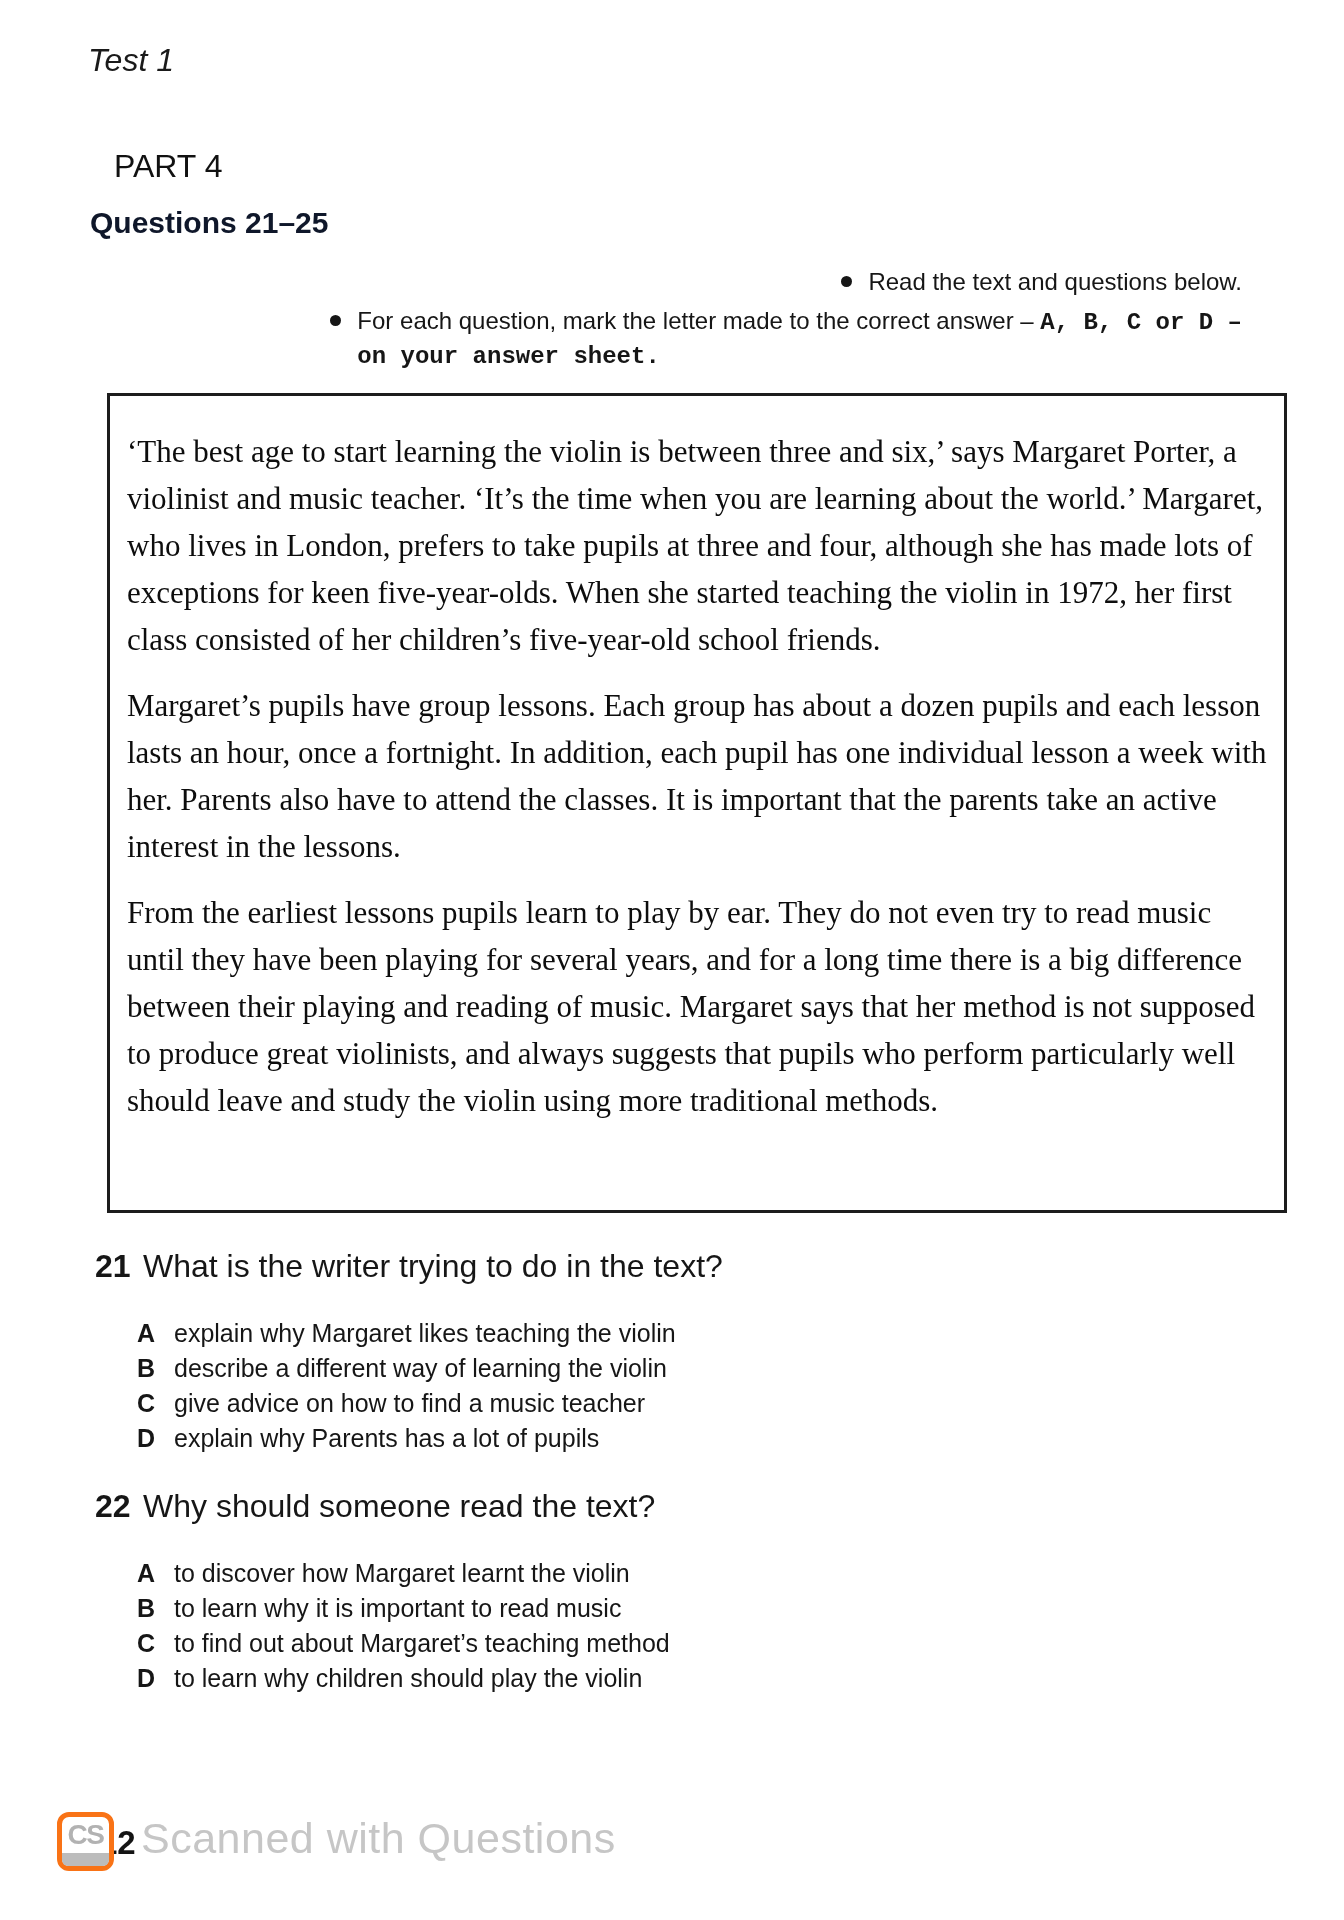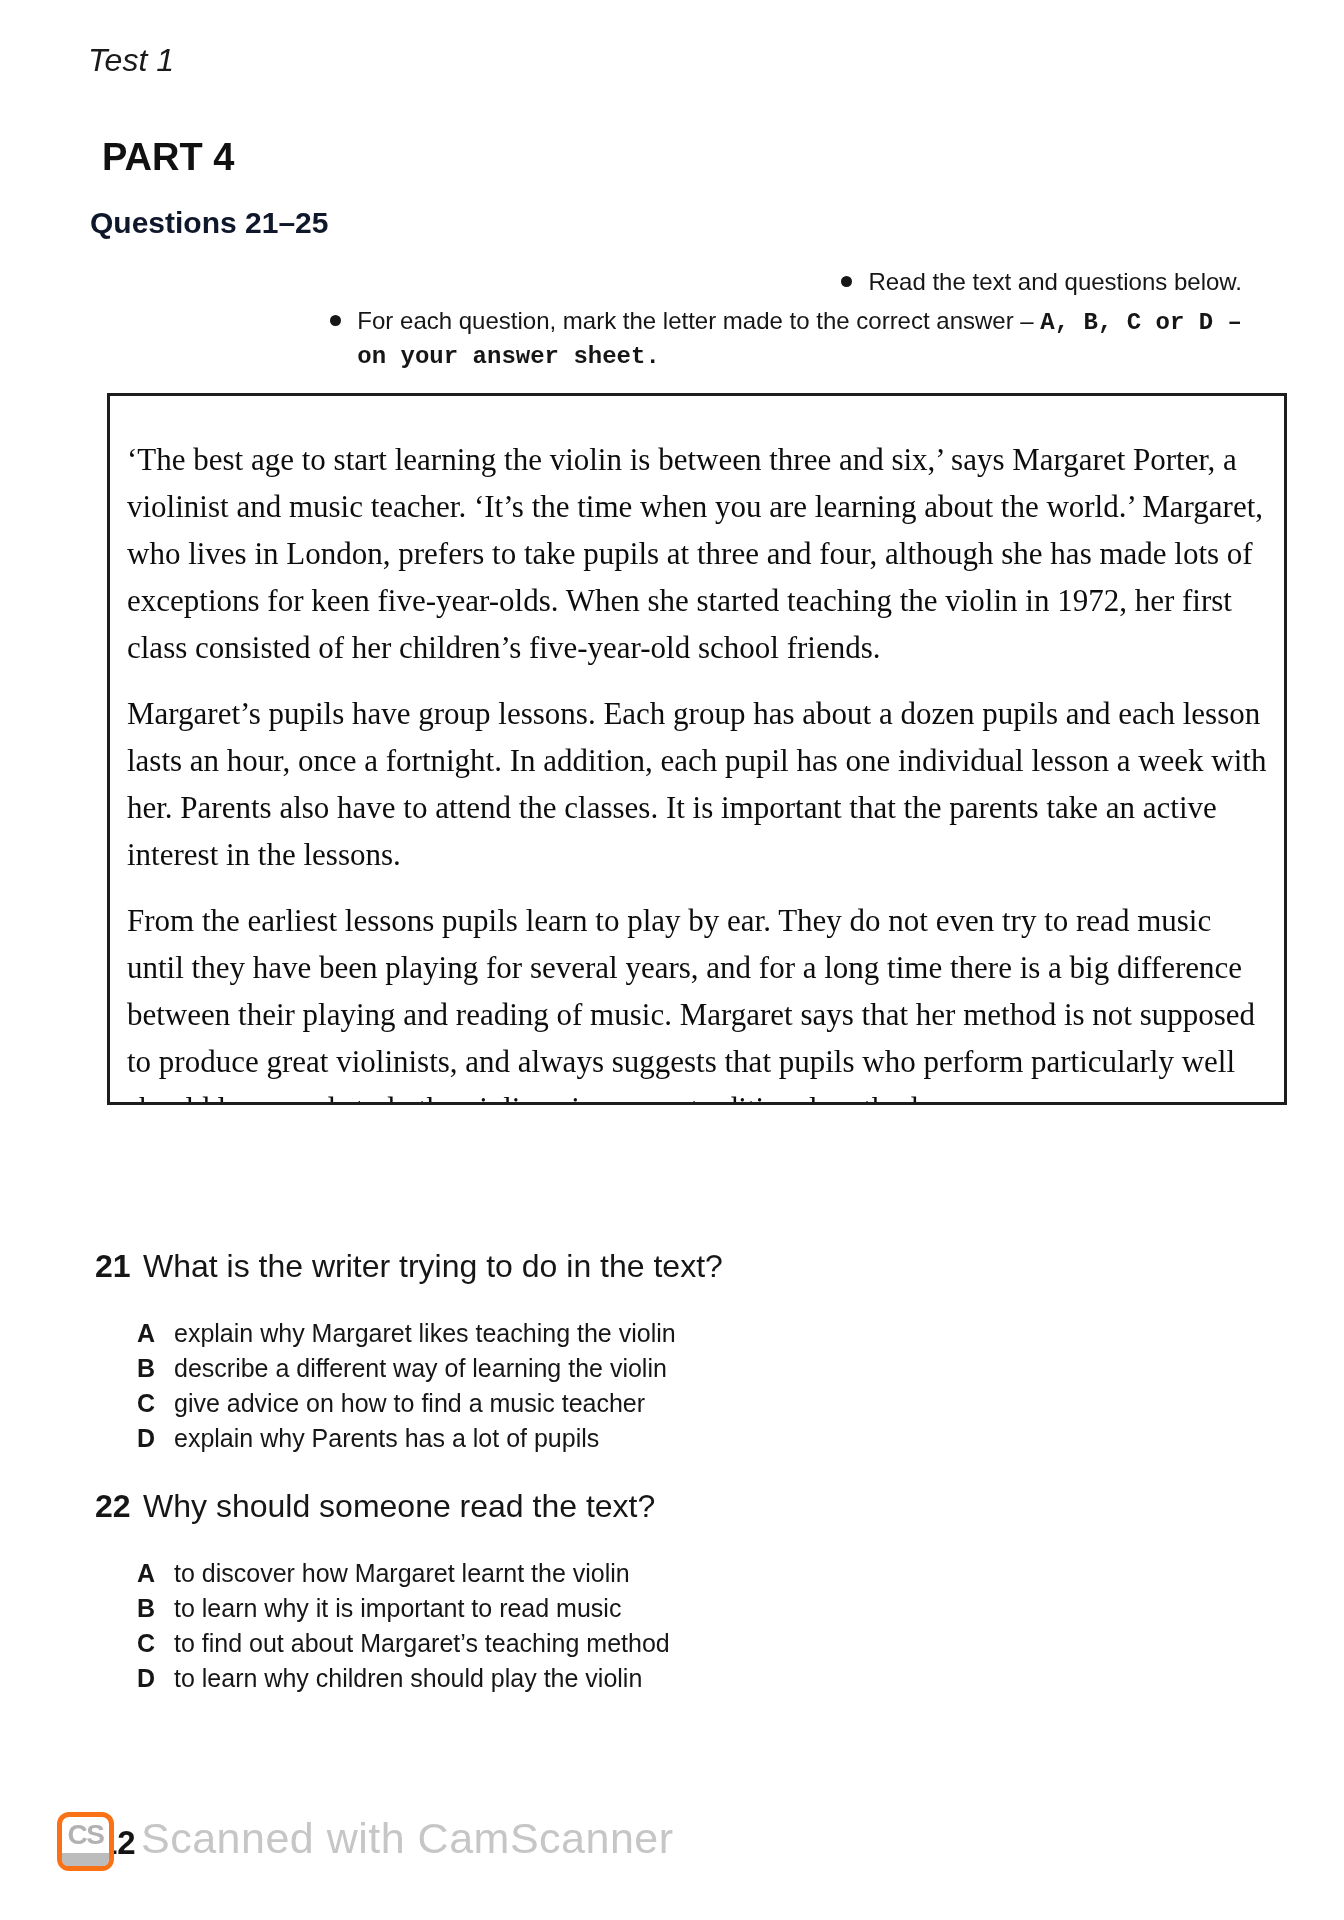--- a/index.html
+++ b/index.html
@@ -24,23 +24,23 @@
     font-style: italic;
     font-weight: 400;
     font-size: 32px;
     color: #1a1a1a;
   }
 
   .part-title {
     position: absolute;
     left: 102px;
     top: 136px;
-    margin: 0;
-    font-size: 38px;
-    font-weight: 700;
+    margin: 12px;
+    font-size: 32px;
+    font-weight: 400;
     letter-spacing: 0px;
     color: #111;
   }
 
   .questions-heading {
     position: absolute;
     left: 90px;
     top: 206px;
     margin: 0;
     font-size: 30px;
@@ -71,24 +71,24 @@
     margin: 10px 16px 0 0;
   }
   .itext b { font-weight: 700; font-family: Liberation Mono, monospace; }
   .line2 { display: block; }
 
   .passage-box {
     position: absolute;
     left: 107px;
     top: 393px;
     width: 1180px;
-    height: 712px;
+    height: 820px;
     box-sizing: border-box;
     border: 3px solid #1d1d1d;
-    padding: 40px 16px 0 17px;
+    padding: 32px 16px 0 17px;
     font-family: "Liberation Serif", serif;
     font-size: 31px;
     line-height: 47px;
     color: #0d0d0d;
     overflow: hidden;
   }
   .passage-box p { margin: 0 0 19px 0; }
 
   .question { position: absolute; left: 95px; width: 1100px; }
   .q21 { top: 1250px; }
@@ -227,15 +227,15 @@
     </div>
   </div>
 
   <div class="page-num">12</div>
 
   <div class="cs-logo">
     <span class="cs-text">CS</span>
     <span class="cs-band"></span>
   </div>
 
-  <div class="watermark">Scanned with CamScanner</div>
+  <div class="watermark">Scanned with Questions</div>
 
 </div>
 
 </body></html>

